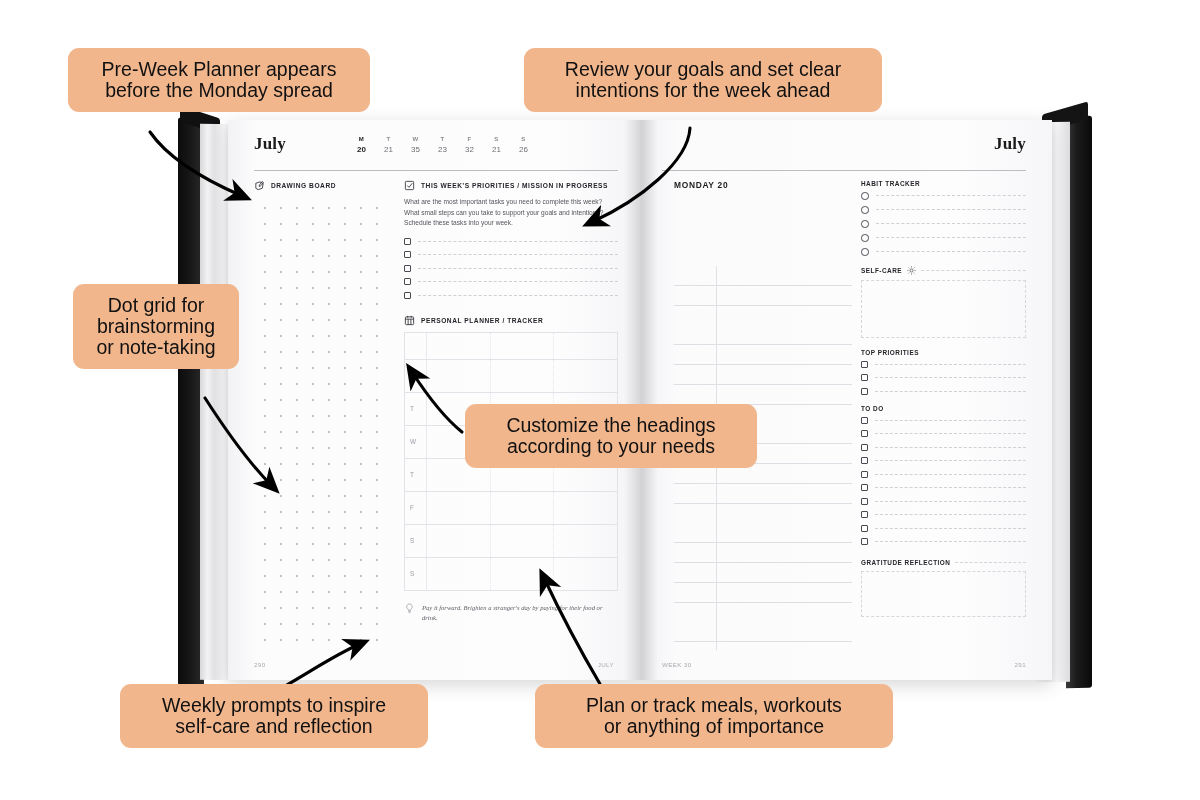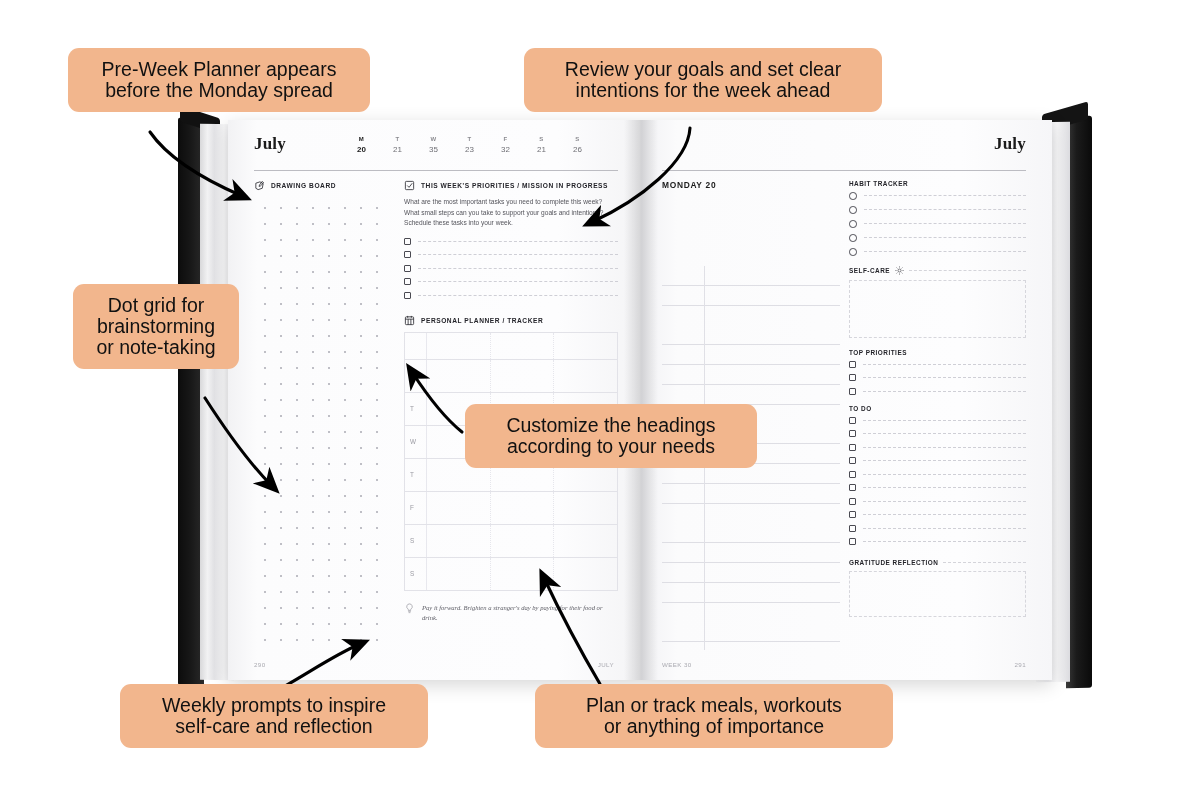--- a/index.html
+++ b/index.html
@@ -103,21 +103,21 @@
   .hdr { position: relative; height: 34px; }
   .month {
     font-family: "Liberation Serif", serif;
     font-size: 17px; font-weight: 700; color: #1b1b1b;
     letter-spacing: .2px;
   }
   .month.right-al { text-align: right; }
 
   .datestrip {
     position: absolute; left: 96px; top: 1px;
-    display: flex; gap: 13px;
+    display: flex; gap: 4px;
   }
   .dcell { width: 23px; text-align: center; }
   .dcell .dow {
     font-size: 6px; color: #8b8b90; letter-spacing: .3px;
     font-weight: 600; line-height: 9px;
   }
   .dcell .dnum { font-size: 8px; color: #6f6f75; line-height: 11px; }
   .dcell.active .dow, .dcell.active .dnum { color: #1b1b1b; font-weight: 700; }
 
   .hrule { height: 1px; background: #bcbcc2; margin: 2px 0 9px 0; }
@@ -190,21 +190,21 @@
   .pgnum.l { left: 26px; }
   .pgnum.month-foot { right: 26px; }
   .pgnum.week { left: 22px; }
   .pgnum.r { right: 26px; }
 
   
   .day-title {
     font-size: 8.4px; font-weight: 700; color: #1b1b1b;
     letter-spacing: .7px; margin-bottom: 4px;
   }
-  .r-cols { display: flex; gap: 9px; }
+  .r-cols { display: flex; gap: 9px; margin-left: 12px; }
   .r-notes { width: 178px; position: relative; height: 470px; }
   .r-side  { flex: 1; }
 
   .ruled {
     position: absolute; left: 0; right: 0; bottom: 0; top: 86px;
     background-image: repeating-linear-gradient(
         to bottom, transparent 0px, transparent 19px,
         #dedee4 19px, #dedee4 19.8px);
   }
   .margin-line {

